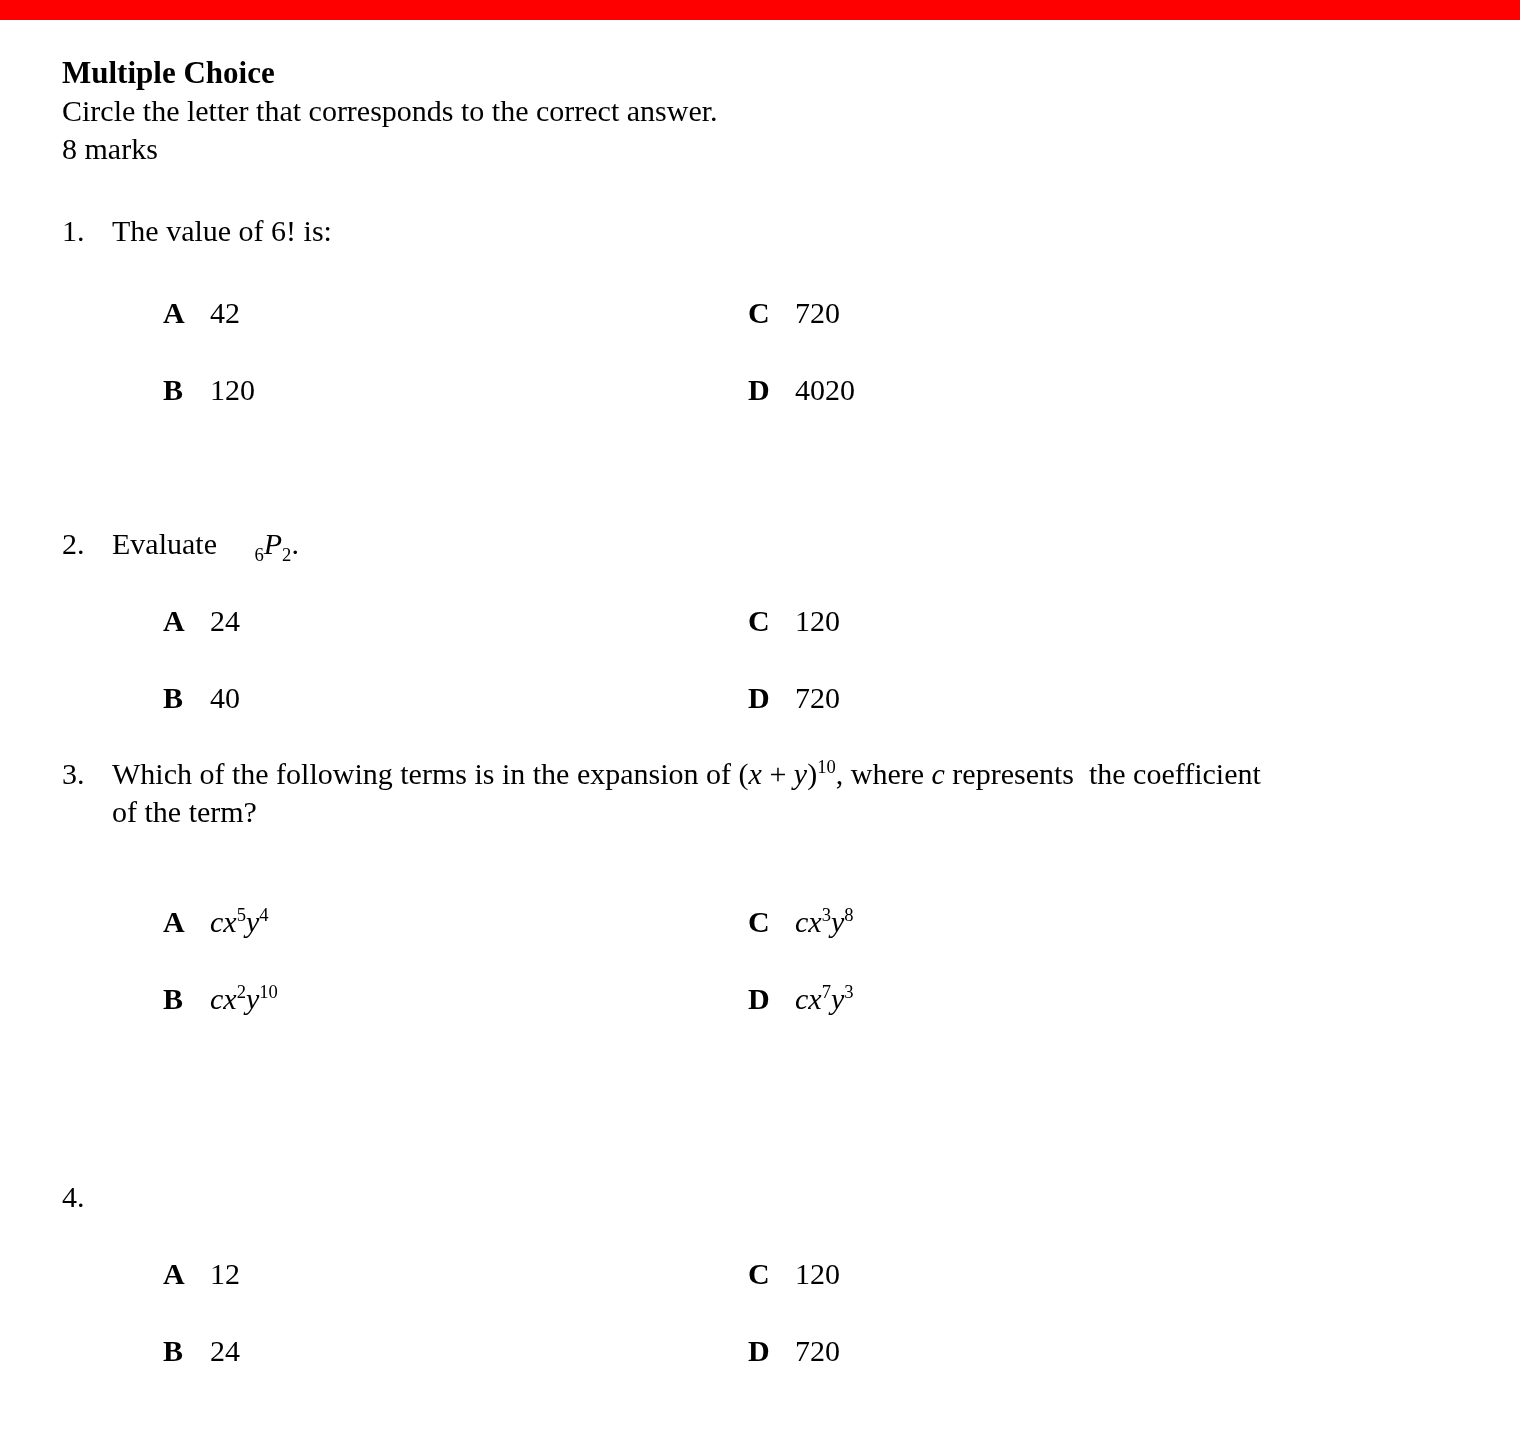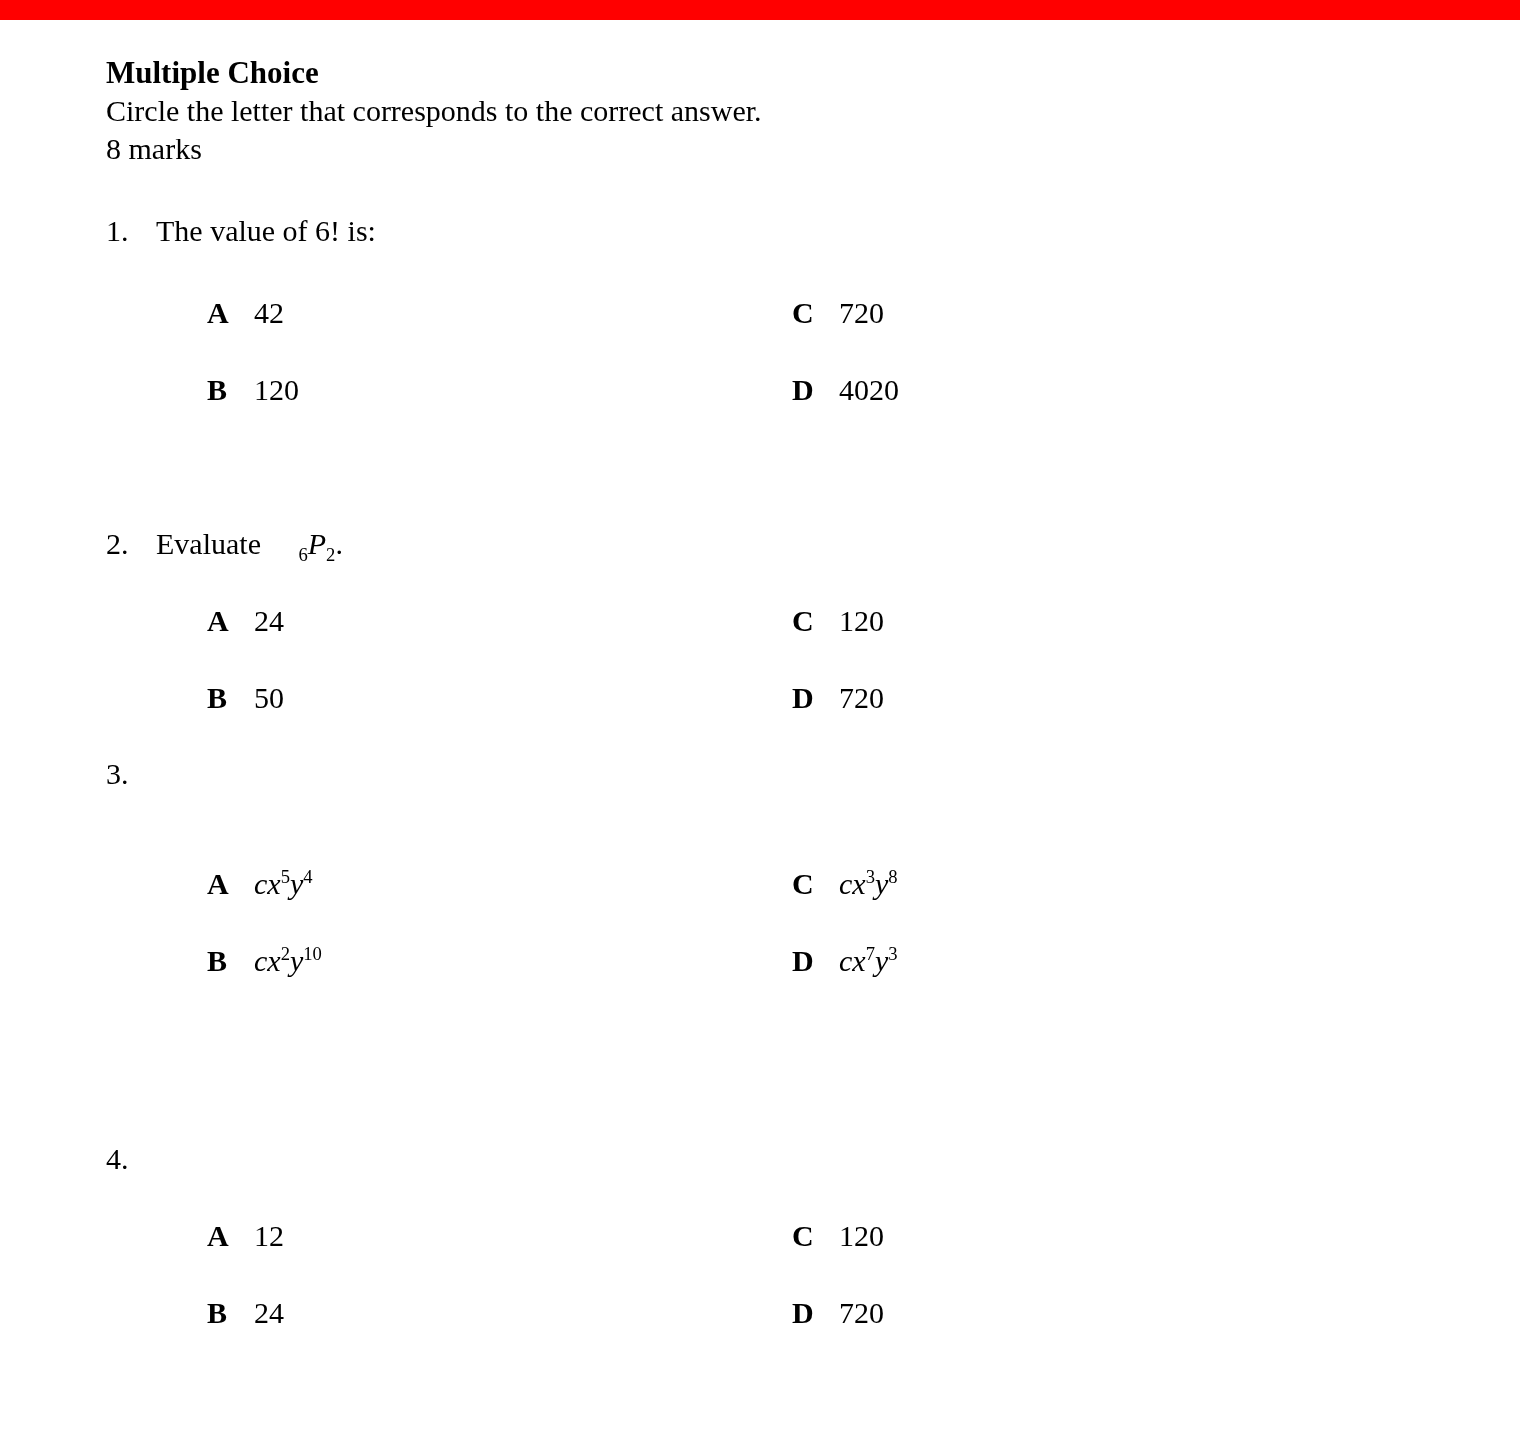--- a/index.html
+++ b/index.html
@@ -13,21 +13,20 @@
   }
   .top-bar {
     width: 100%;
     height: 20px;
     background: #ff0000;
   }
   .content {
     padding: 34px 60px 0 62px;
     font-size: 30px;
     line-height: 38px;
-    margin-left: 44px;
   }
   .title {
     font-weight: bold;
     font-size: 31px;
   }
   .q-row { display: flex; }
   .q-num {
     flex: 0 0 50px;
     width: 50px;
   }
@@ -107,32 +106,34 @@
             <div class="option">
               <span class="opt-letter">A</span>
               <span class="opt-value"><span>24</span></span>
             </div>
             <div class="option">
               <span class="opt-letter">C</span>
               <span class="opt-value"><span>120</span></span>
             </div>
             <div class="option">
               <span class="opt-letter">B</span>
-              <span class="opt-value"><span>50</span></span>
+              <span class="opt-value"><span>40</span></span>
             </div>
             <div class="option">
               <span class="opt-letter">D</span>
               <span class="opt-value"><span>720</span></span>
             </div>
           </div>
   </section>
 
   <section class="question q-2">
     <div class="q-row">
       <span class="q-num">3.</span>
+      <span class="q-prompt"><span>Which of the following terms is in the expansion of (</span><span class="it">x</span><span> + </span><span class="it">y</span><span>)</span><sup>10</sup><span>, where </span><span class="it">c</span><span> represents  the coefficient
+of the term?</span></span>
     </div>
     <div class="options">
             <div class="option">
               <span class="opt-letter">A</span>
               <span class="opt-value"><span class="it">cx</span><sup>5</sup><span class="it">y</span><sup>4</sup></span>
             </div>
             <div class="option">
               <span class="opt-letter">C</span>
               <span class="opt-value"><span class="it">cx</span><sup>3</sup><span class="it">y</span><sup>8</sup></span>
             </div>

